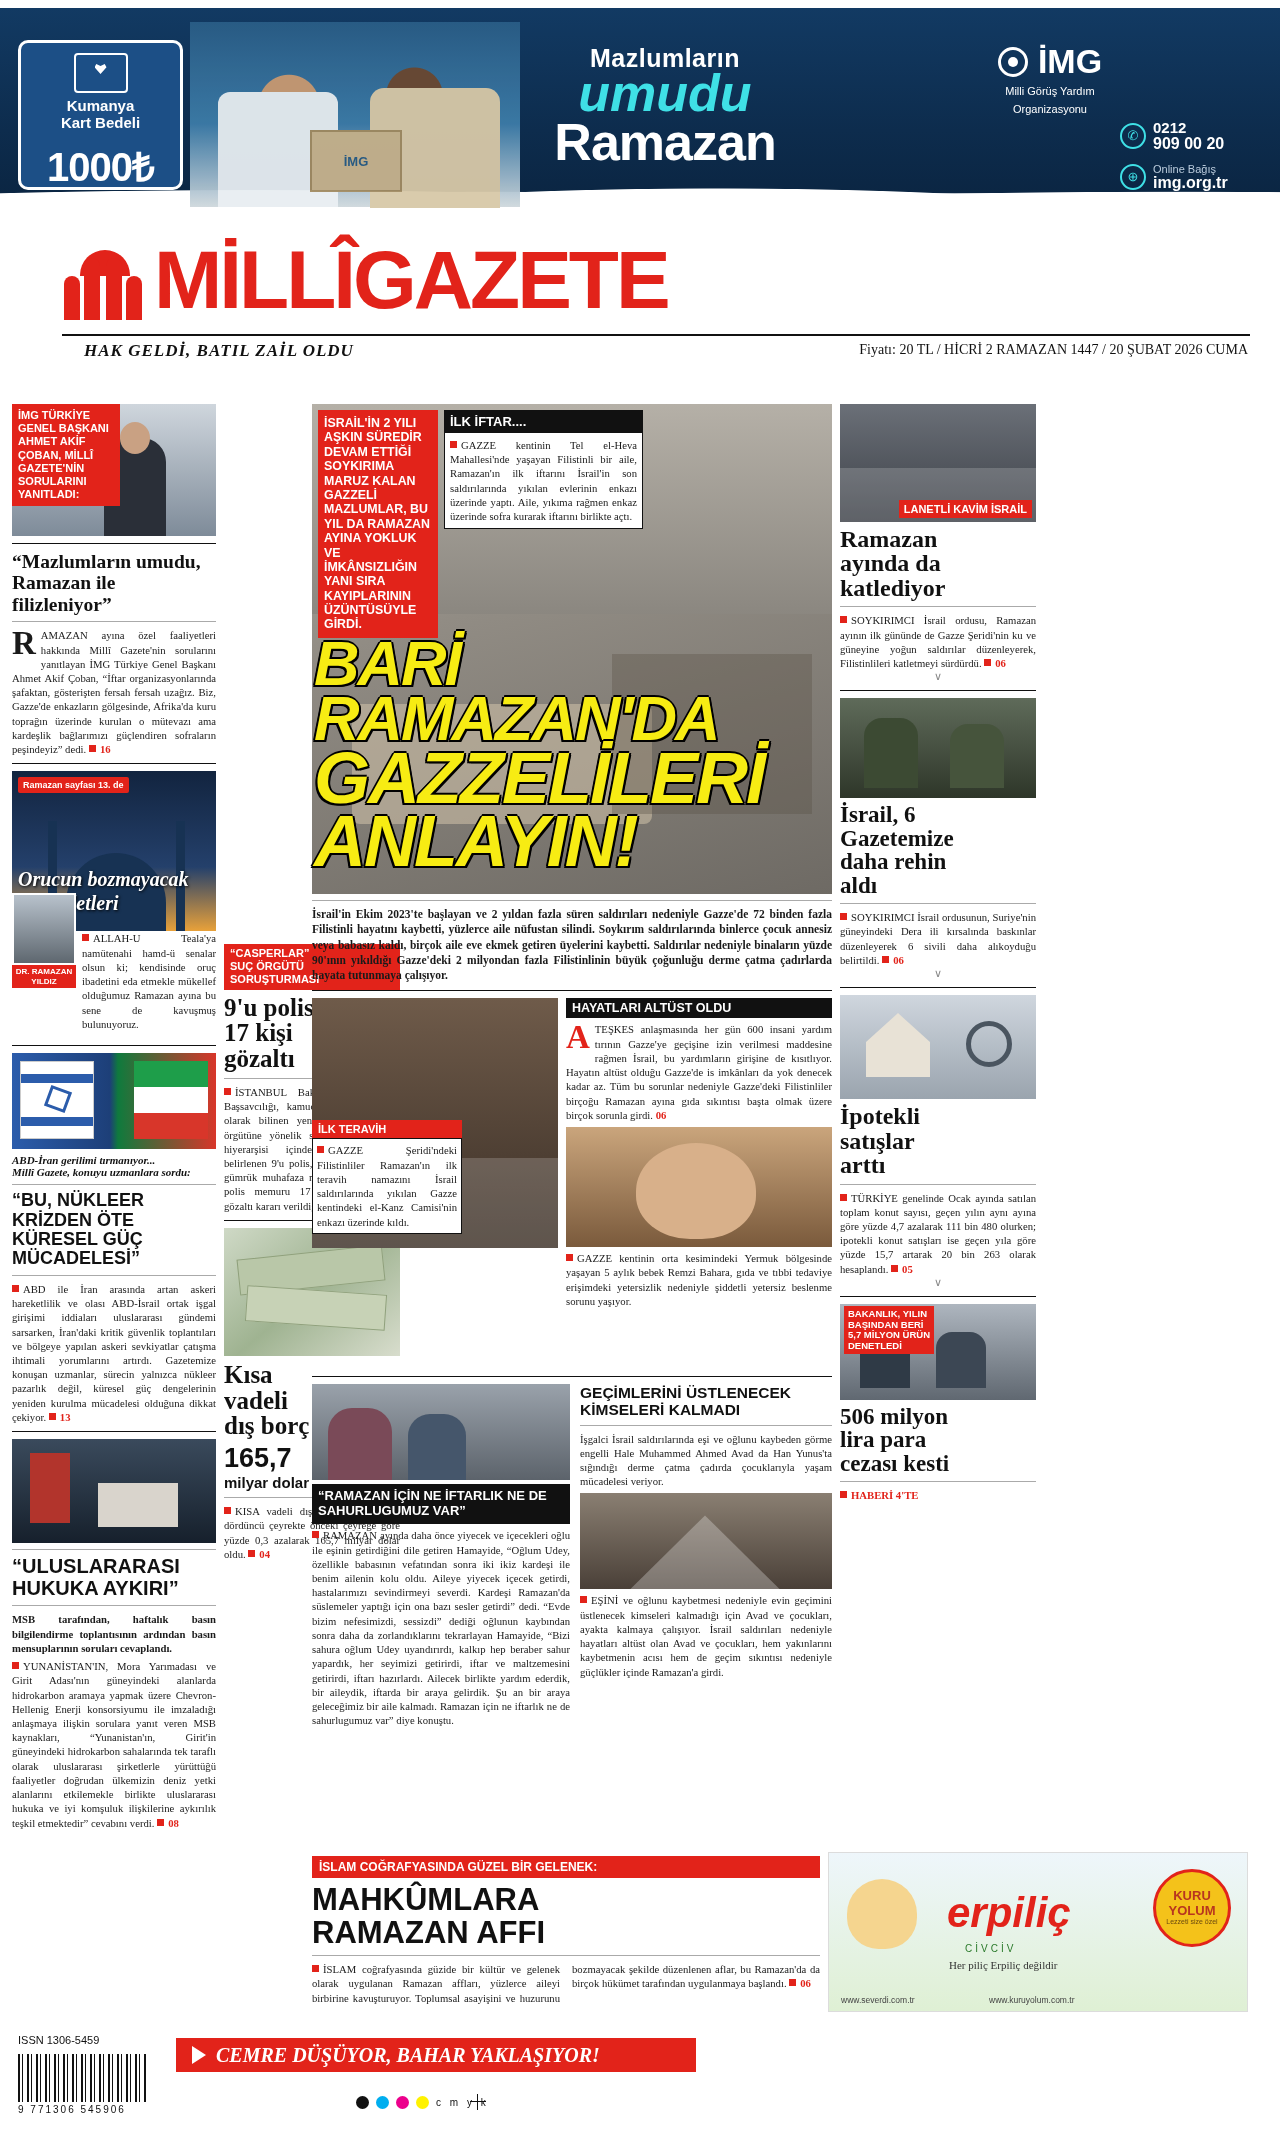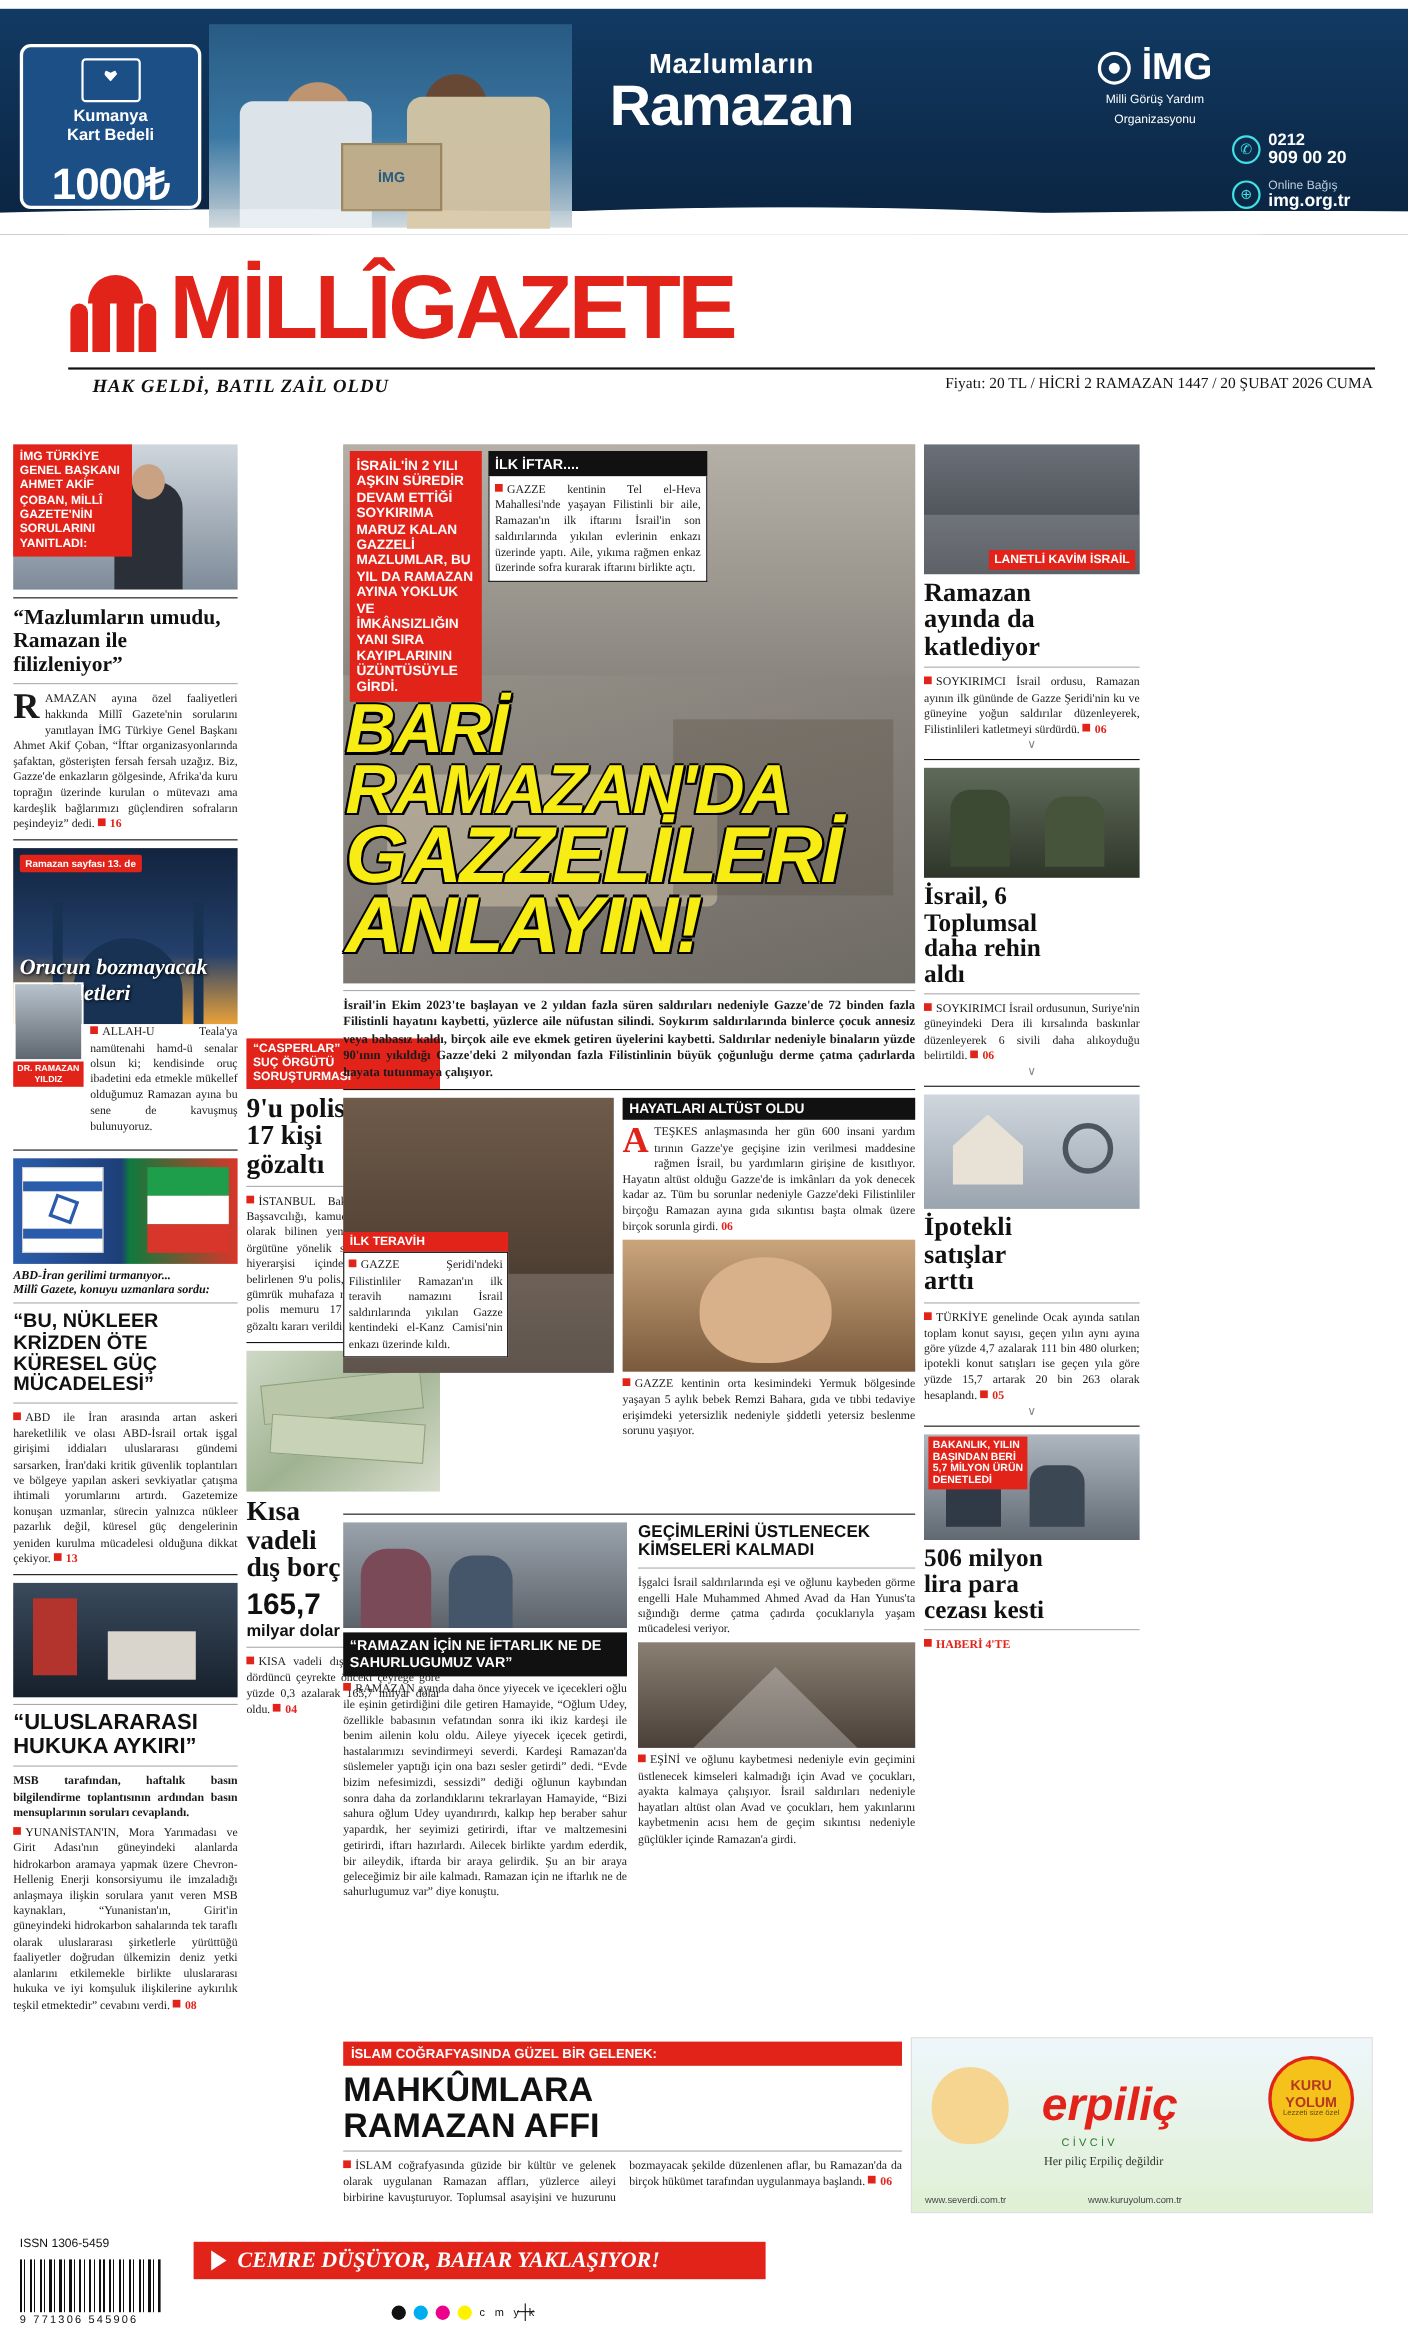--- a/index.html
+++ b/index.html
@@ -168,20 +168,21 @@
     </div>
 
     <div class="ad-photo">
       <div class="shirt1"></div>
       <div class="shirt2"></div>
       <div class="parcel"></div>
     </div>
 
     <div class="ad-headline">
       <div class="l1">Mazlumların</div>
+      <div class="l2">umudu</div>
       <div class="l3">Ramazan</div>
     </div>
 
     <div class="ad-logo">
       <span class="mark"></span>
       <span class="name">İMG</span>
       <div class="sub">Milli Görüş Yardım</div>
       <div class="sub">Organizasyonu</div>
     </div>
 
@@ -458,21 +459,21 @@
 
       <div class="hr"></div>
 
       <div>
         <div class="photo" style="height:100px;background:linear-gradient(180deg,#5f6b5a,#2e3629);position:relative;">
           <div style="position:absolute;left:24px;top:20px;width:54px;height:70px;background:#3c4a33;border-radius:18px 18px 0 0;"></div>
           <div style="position:absolute;left:110px;top:26px;width:54px;height:64px;background:#46543c;border-radius:18px 18px 0 0;"></div>
         </div>
         <div style="font-family:'Liberation Serif',serif;font-weight:bold;font-size:23px;line-height:1.02;margin-top:5px;">
           <span>İsrail, 6</span><br>
-          <span>Toplumsal</span><br>
+          <span>Gazetemize</span><br>
           <span>daha rehin</span><br>
           <span>aldı</span>
         </div>
         <div class="hr-thin"></div>
         <div class="body-t">
           <span class="sq"></span><span>SOYKIRIMCI İsrail ordusunun, Suriye'nin güneyindeki Dera ili kırsalında baskınlar düzenleyerek 6 sivili daha alıkoyduğu belirtildi.</span>
           <span class="sq"></span><span class="pg">06</span>
         </div>
         <div style="text-align:center;font-size:11px;color:#888;">∨</div>
       </div>

